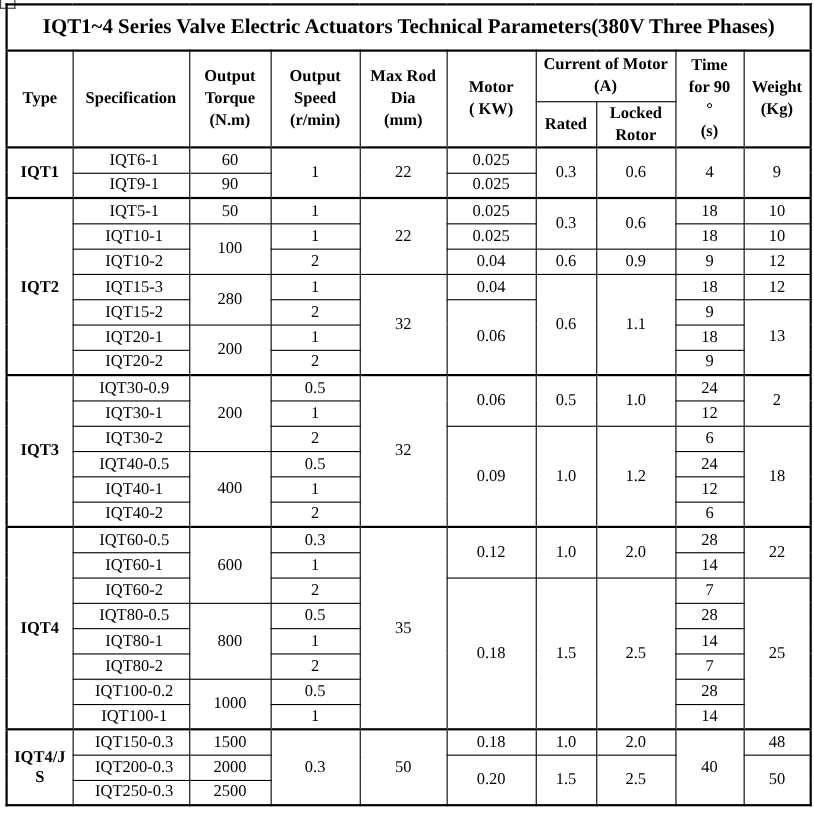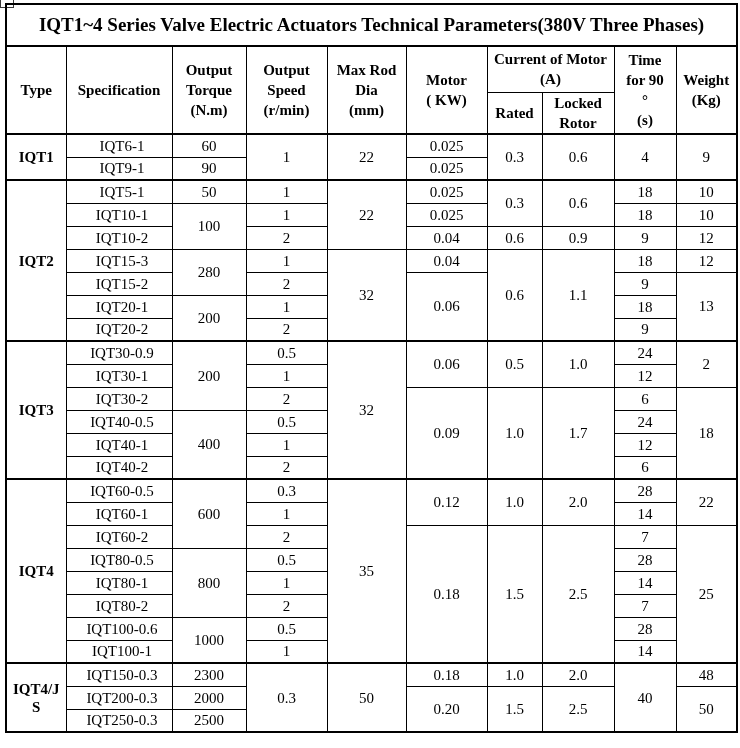--- a/index.html
+++ b/index.html
@@ -215,21 +215,21 @@
         <tr class="drow">
           <td class="c-spec">IQT30-1</td>
           <td>1</td>
           <td>12</td>
         </tr>
         <tr class="drow">
           <td class="c-spec">IQT30-2</td>
           <td>2</td>
           <td rowspan="4">0.09</td>
           <td rowspan="4">1.0</td>
-          <td rowspan="4">1.7</td>
+          <td rowspan="4">1.2</td>
           <td>6</td>
           <td rowspan="4">18</td>
         </tr>
         <tr class="drow">
           <td class="c-spec">IQT40-0.5</td>
           <td rowspan="3">400</td>
           <td>0.5</td>
           <td>24</td>
         </tr>
         <tr class="drow">
@@ -278,35 +278,35 @@
           <td class="c-spec">IQT80-1</td>
           <td>1</td>
           <td>14</td>
         </tr>
         <tr class="drow">
           <td class="c-spec">IQT80-2</td>
           <td>2</td>
           <td>7</td>
         </tr>
         <tr class="drow">
-          <td class="c-spec">IQT100-0.6</td>
+          <td class="c-spec">IQT100-0.2</td>
           <td rowspan="2">1000</td>
           <td>0.5</td>
           <td>28</td>
         </tr>
         <tr class="drow">
           <td class="c-spec">IQT100-1</td>
           <td>1</td>
           <td>14</td>
         </tr>
         <tr class="drow group-start">
           <td rowspan="3" class="c-type">IQT4/J
 S</td>
           <td class="c-spec">IQT150-0.3</td>
-          <td>2300</td>
+          <td>1500</td>
           <td rowspan="3">0.3</td>
           <td rowspan="3">50</td>
           <td>0.18</td>
           <td>1.0</td>
           <td>2.0</td>
           <td rowspan="3">40</td>
           <td>48</td>
         </tr>
         <tr class="drow">
           <td class="c-spec">IQT200-0.3</td>

